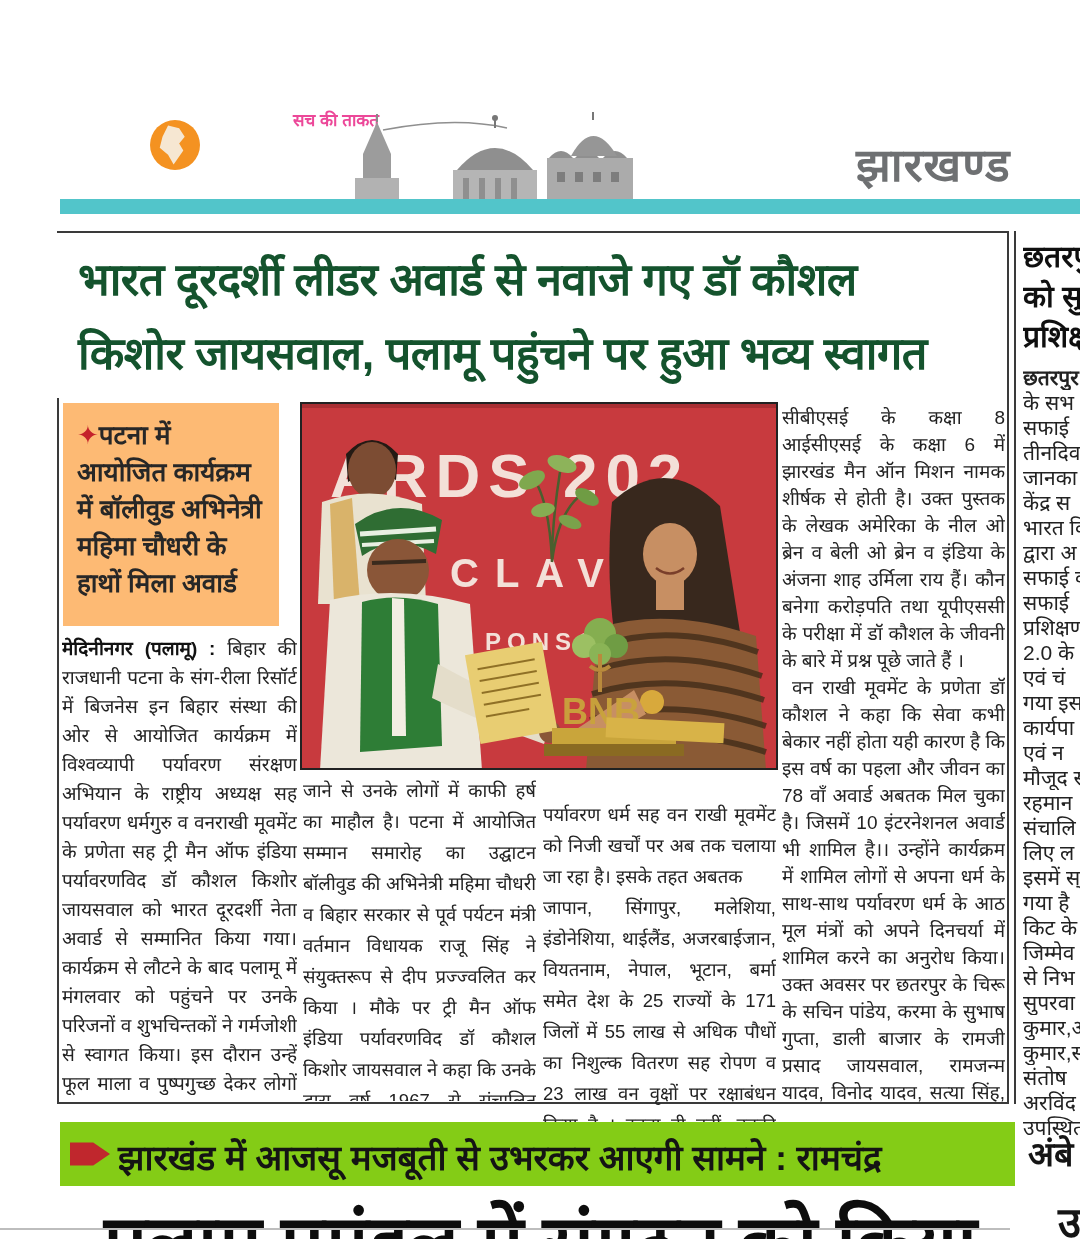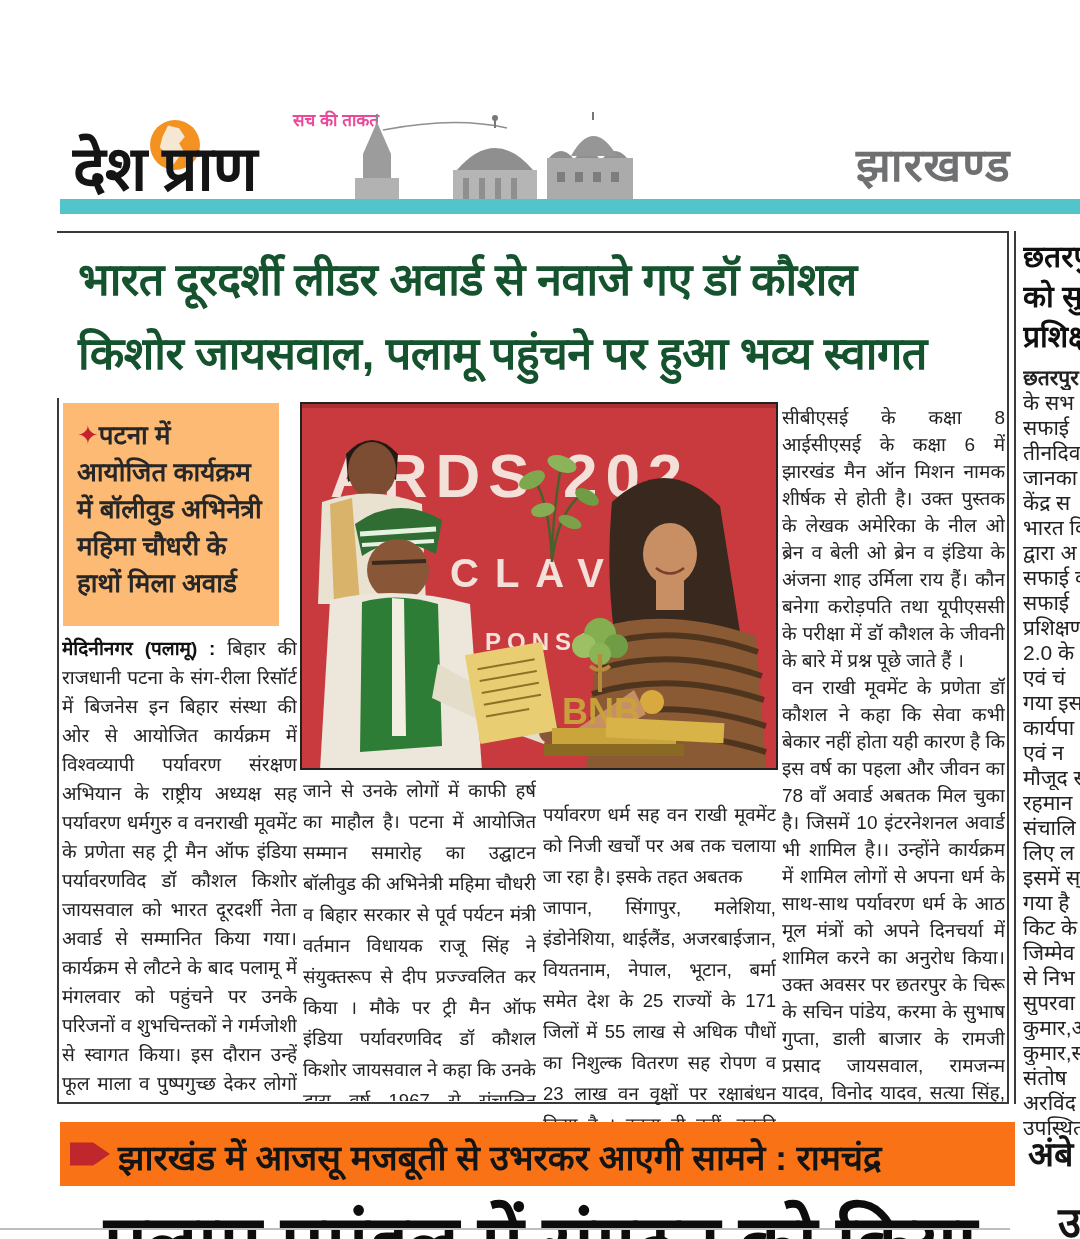--- a/index.html
+++ b/index.html
@@ -22,38 +22,37 @@
   
   .bodycol{font-size:19px;line-height:29px;text-align:justify;color:#222;}
   .bodycol.tight{font-size:18.5px;line-height:31px;}
   .bodycol.mid{font-size:19px;line-height:27px;}
   .dateline{font-weight:bold;color:#111;}
   
   .rc-head{font-size:30px;line-height:40px;font-weight:800;color:#0f0f0f;white-space:nowrap;overflow:hidden;}
   .rc-line{font-size:21px;line-height:25px;color:#222;white-space:nowrap;overflow:hidden;}
   .rc-line.b{font-weight:bold;}
   
-  .strip{background:#f97316;}
+  .strip{background:#84cc16;}
   .strip-text{font-size:35px;font-weight:800;color:#141414;white-space:nowrap;}
   .bullet{background:#c0272d;clip-path:polygon(0 12%,58% 12%,100% 50%,58% 88%,0 88%);}
   .side-frag{font-weight:800;color:#141414;white-space:nowrap;}
   .bigcut{font-size:76px;font-weight:900;color:#0d0d0d;letter-spacing:-1px;white-space:nowrap;}
 </style>
 </head>
 <body>
 
 <div class="page">
 
   <div class="abs" style="left:73px;top:110px;width:620px;height:95px;">
     <div class="abs logo-circle" style="left:77px;top:10px;">
       <svg width="50" height="50" viewBox="0 0 36 36">
         <path d="M13,4 L21,6 L25,12 L21,17 L24,22 L17,32 L13,25 L7,20 L9,12 Z" fill="#f5efe2" opacity="0.92"></path>
       </svg>
     </div>
-    <div class="abs logo-title" style="left:0;top:14px;">देश प्राण</div>
     <div class="abs tagline" style="left:172px;top:-2px;">सच की ताकत</div>
   </div>
 
   <svg class="abs" style="left:335px;top:112px;" width="310" height="92" viewBox="0 0 310 92">
     <path d="M48,18 Q120,4 172,16" stroke="#8f8f8f" stroke-width="1.5" fill="none"></path>
     <path d="M28,90 L28,42 L42,10 L56,42 L56,90 Z" fill="#9c9c9c"></path>
     <path d="M42,10 L42,2" stroke="#8a8a8a" stroke-width="2"></path>
     <rect x="20" y="66" width="44" height="24" fill="#b2b2b2"></rect>
     <rect x="118" y="58" width="84" height="32" fill="#b5b5b5"></rect>
     <path d="M122,58 Q160,14 198,58 Z" fill="#8f8f8f"></path>

